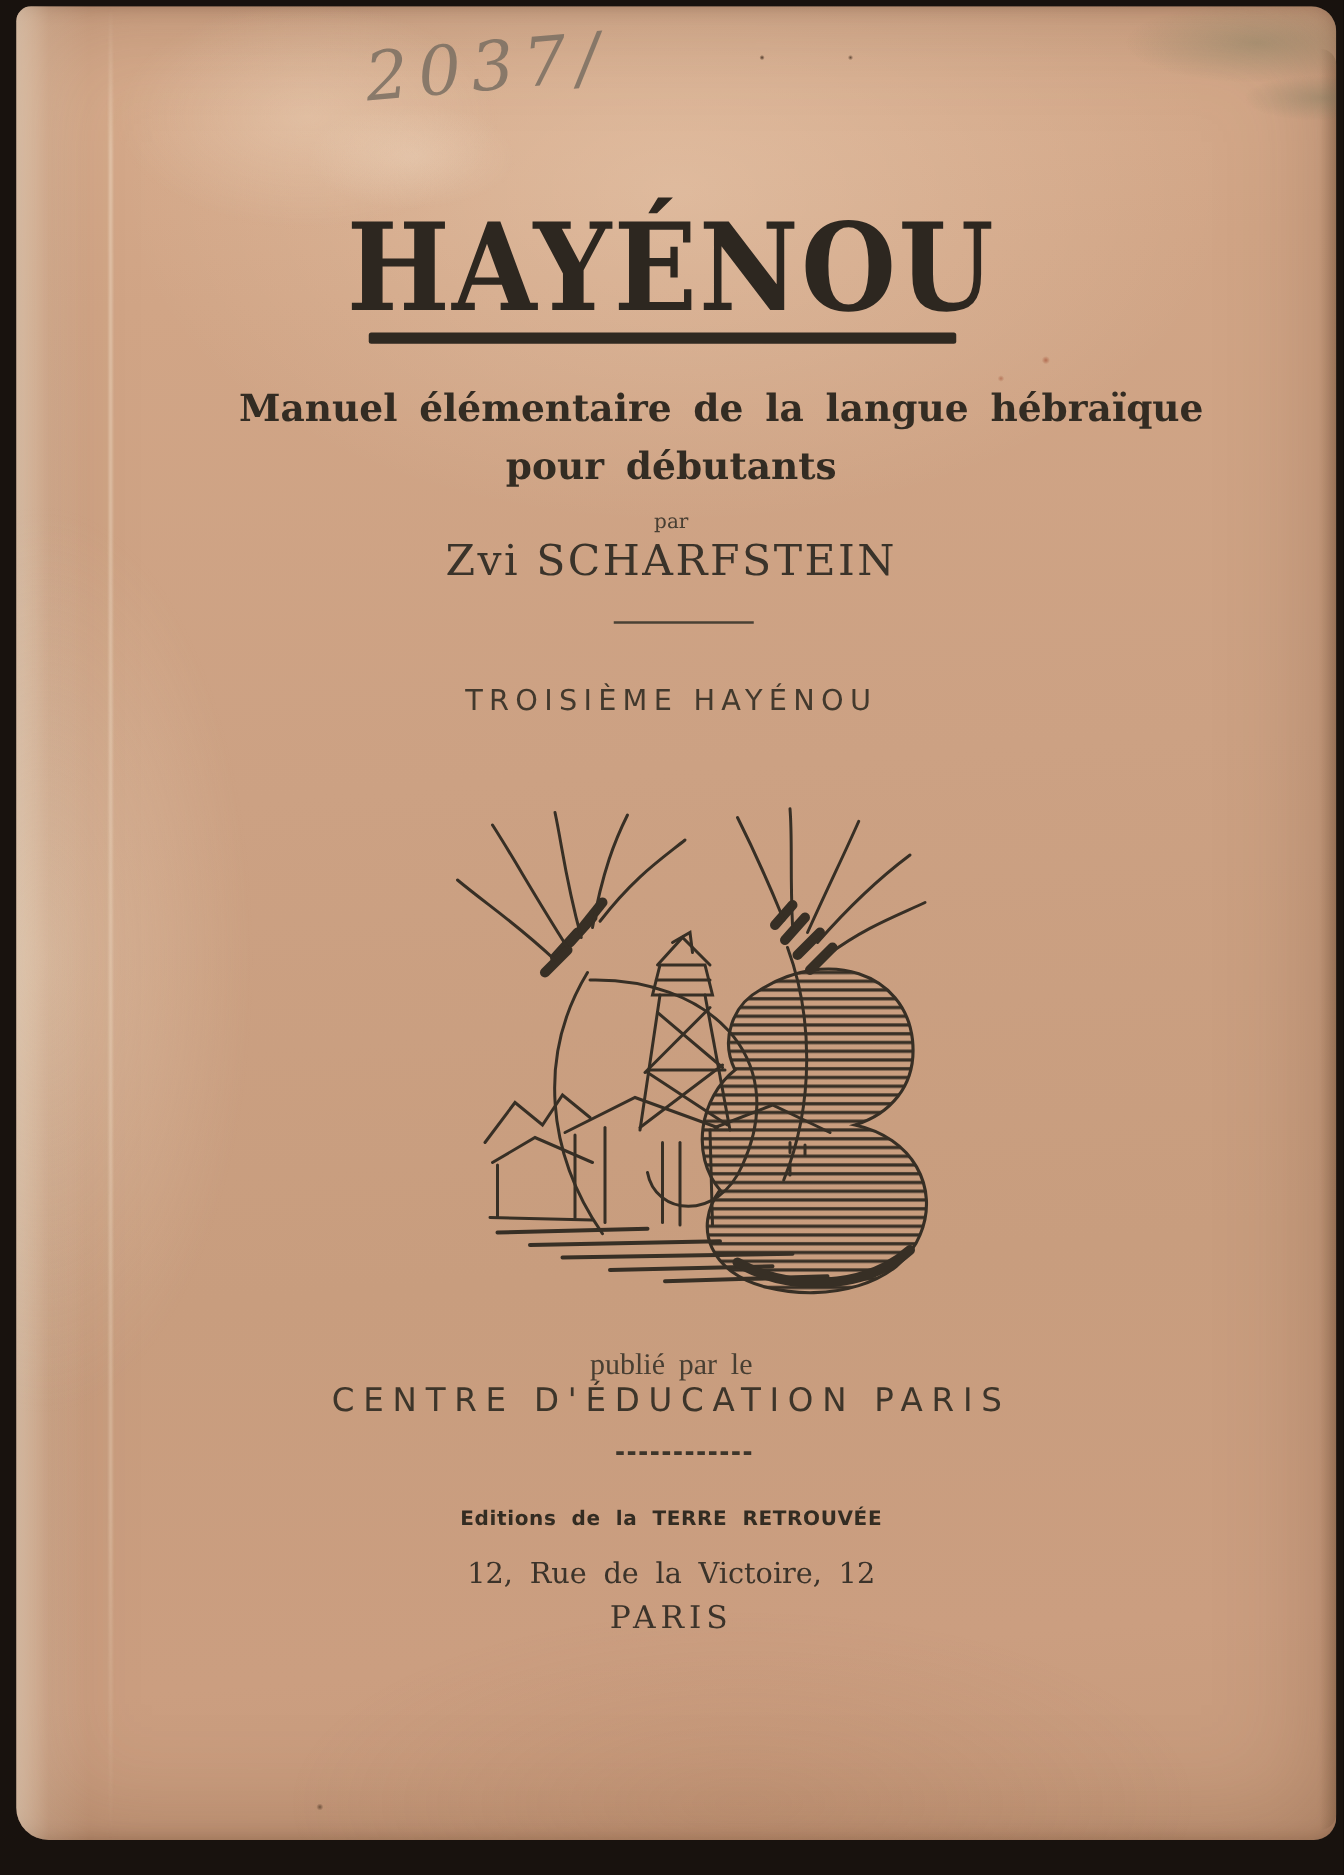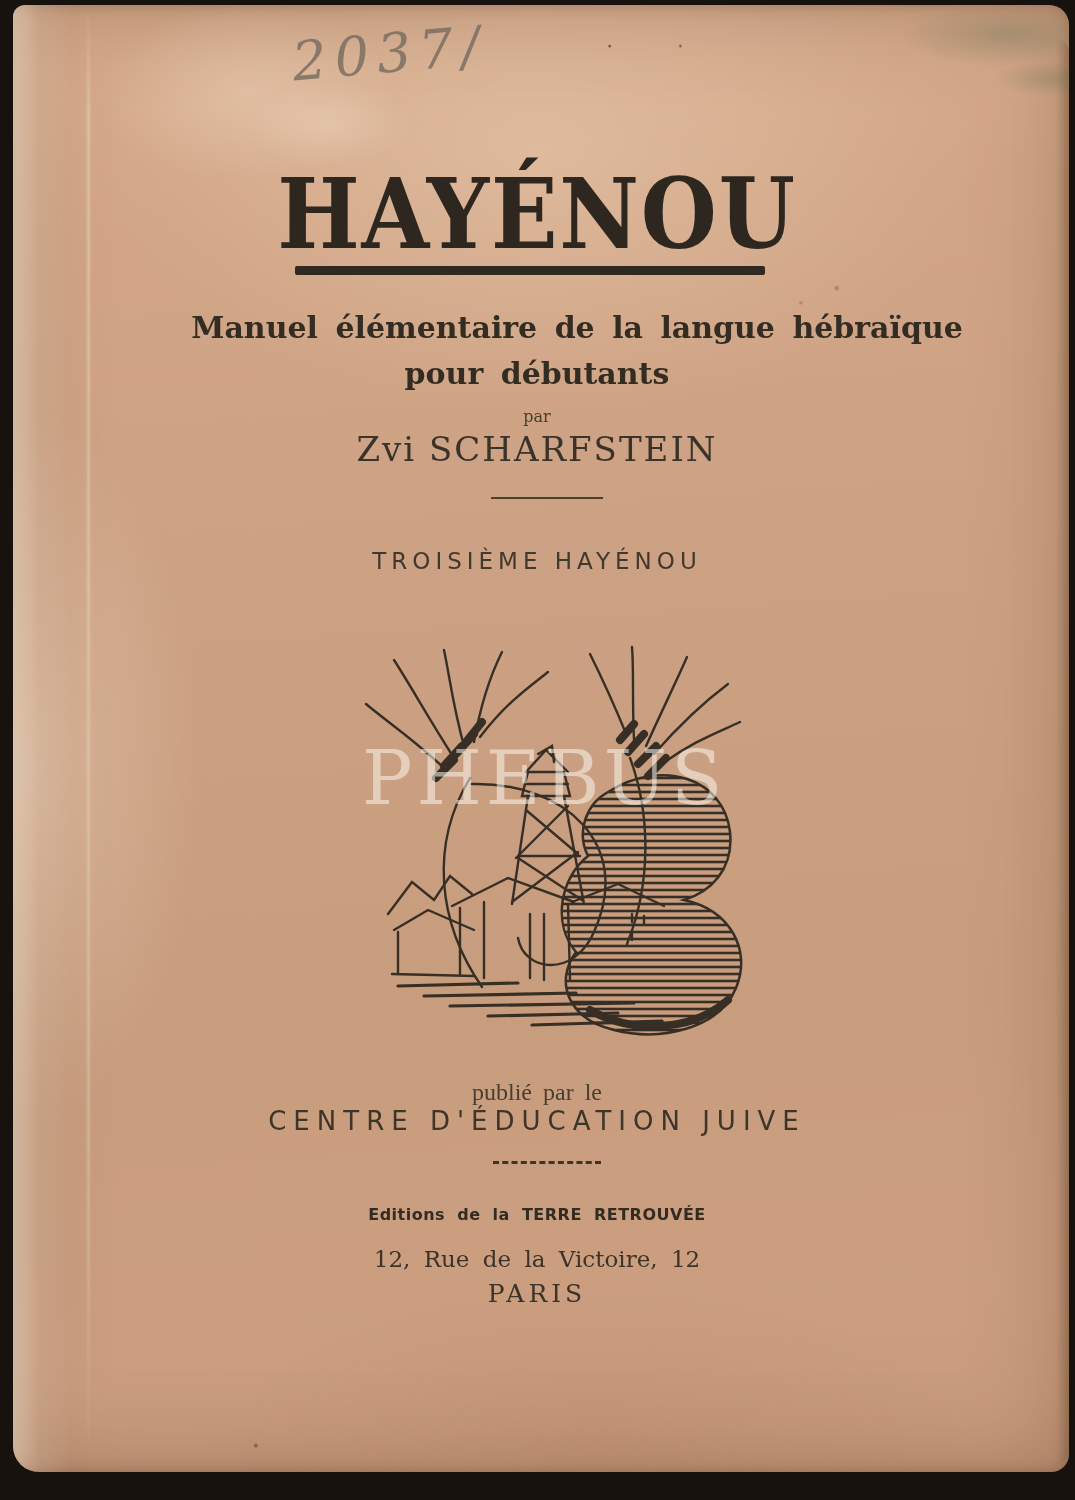--- a/index.html
+++ b/index.html
@@ -205,24 +205,23 @@
             <path d="M92,354 L244,351"></path>
             <path d="M118,364 L302,361"></path>
             <path d="M156,374 L286,371"></path>
             <path d="M200,383 L330,379"></path>
           </g>
           <path d="M258,368 C300,392 360,390 396,358" stroke-width="8"></path>
         </g>
       </svg>
     </div>
 
-    <div class="watermark">PHEBUS</div>
 
     <div class="block pub-intro">publié par le</div>
-    <div class="block publisher">CENTRE D'ÉDUCATION JUIVE</div>
+    <div class="block publisher">CENTRE D'ÉDUCATION PARIS</div>
     <div class="rule-dash"></div>
 
     <div class="block imprint">Editions de la TERRE RETROUVÉE</div>
     <div class="block address">12, Rue de la Victoire, 12</div>
     <div class="block city">PARIS</div>
 
   </div>
 </div>
 
 </body></html>

